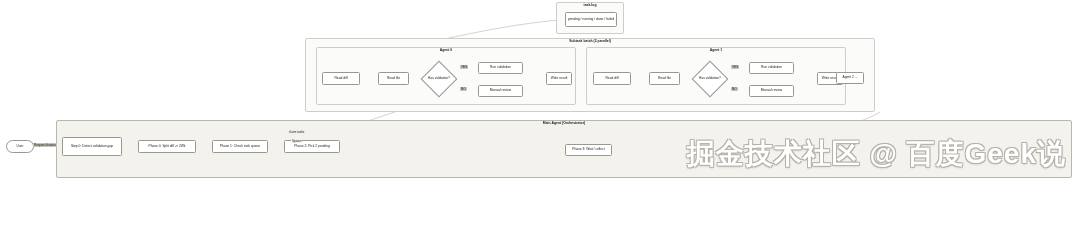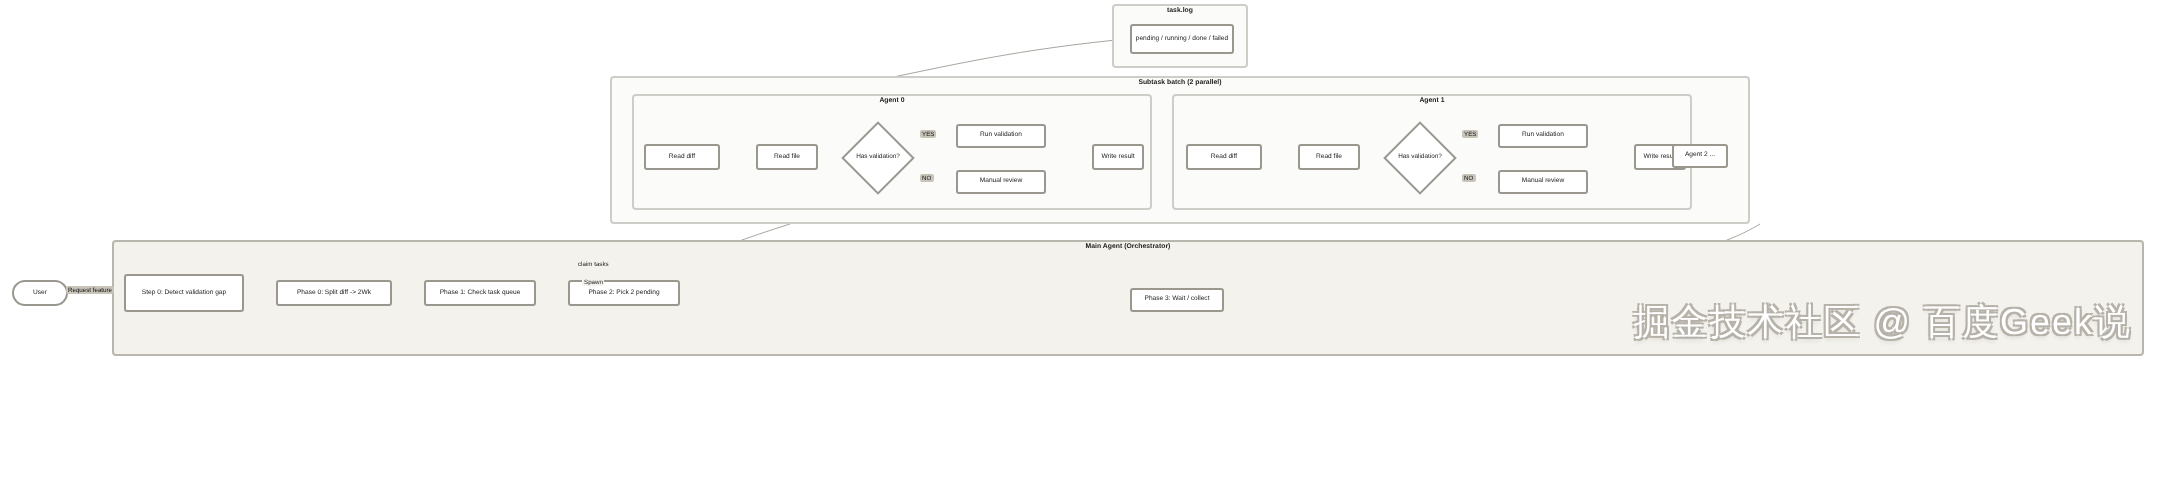--- a/index.html
+++ b/index.html
@@ -76,22 +76,22 @@
   .edge-label.onbeige{background:#f4f2ed;}
   .edge-label.dark{background:#c9c4ba;color:#141413;}
 
   svg.wires{position:absolute;inset:0;width:1080px;height:185px;overflow:visible;}
   svg.wires path,svg.wires line{fill:none;stroke:#a9a69f;stroke-width:0.5;}
 
   
   .watermark{
     position:absolute;
     right:14px;bottom:12px;
-    font-size:18px;
-    font-weight:normal;
+    font-size:28px;
+    font-weight:bold;
     color:#ffffff;
     letter-spacing:1px;
     text-shadow:
       -1px -1px 0 #b6b2a9, 1px -1px 0 #b6b2a9,
       -1px  1px 0 #b6b2a9, 1px  1px 0 #b6b2a9,
        0    2px 2px rgba(0,0,0,.10);
     white-space:nowrap;
     pointer-events:none;
   }
 </style>

